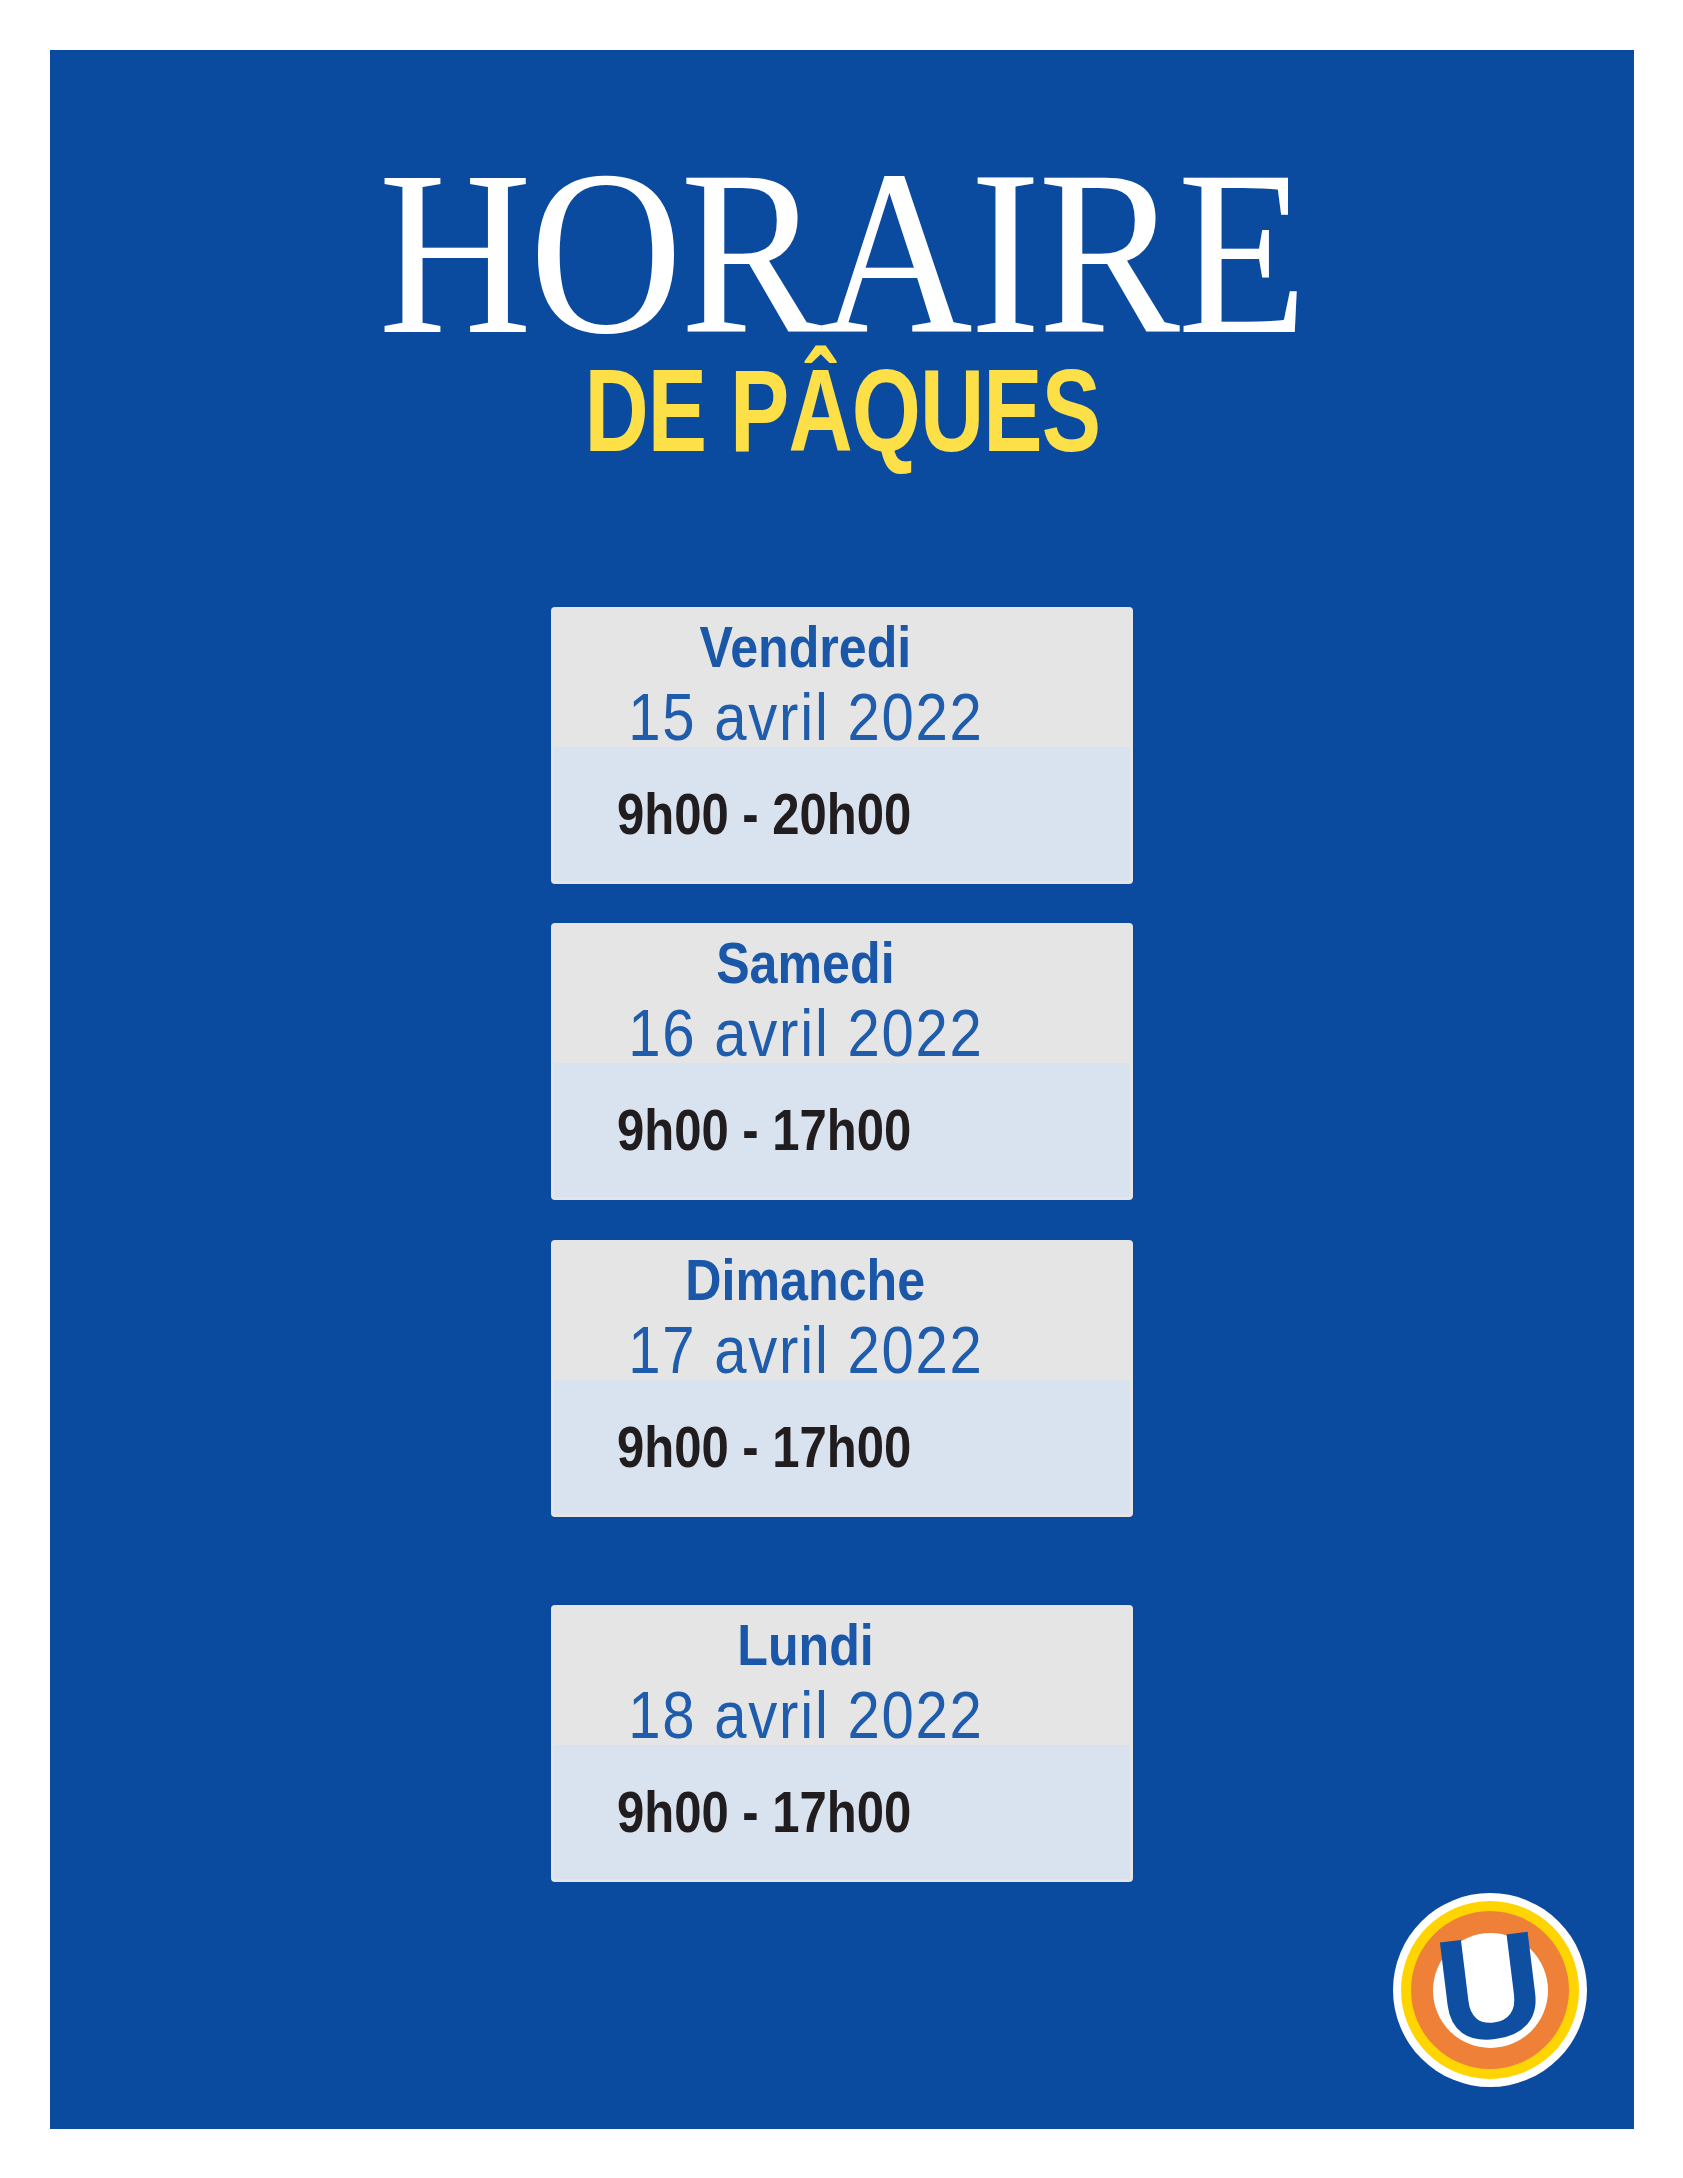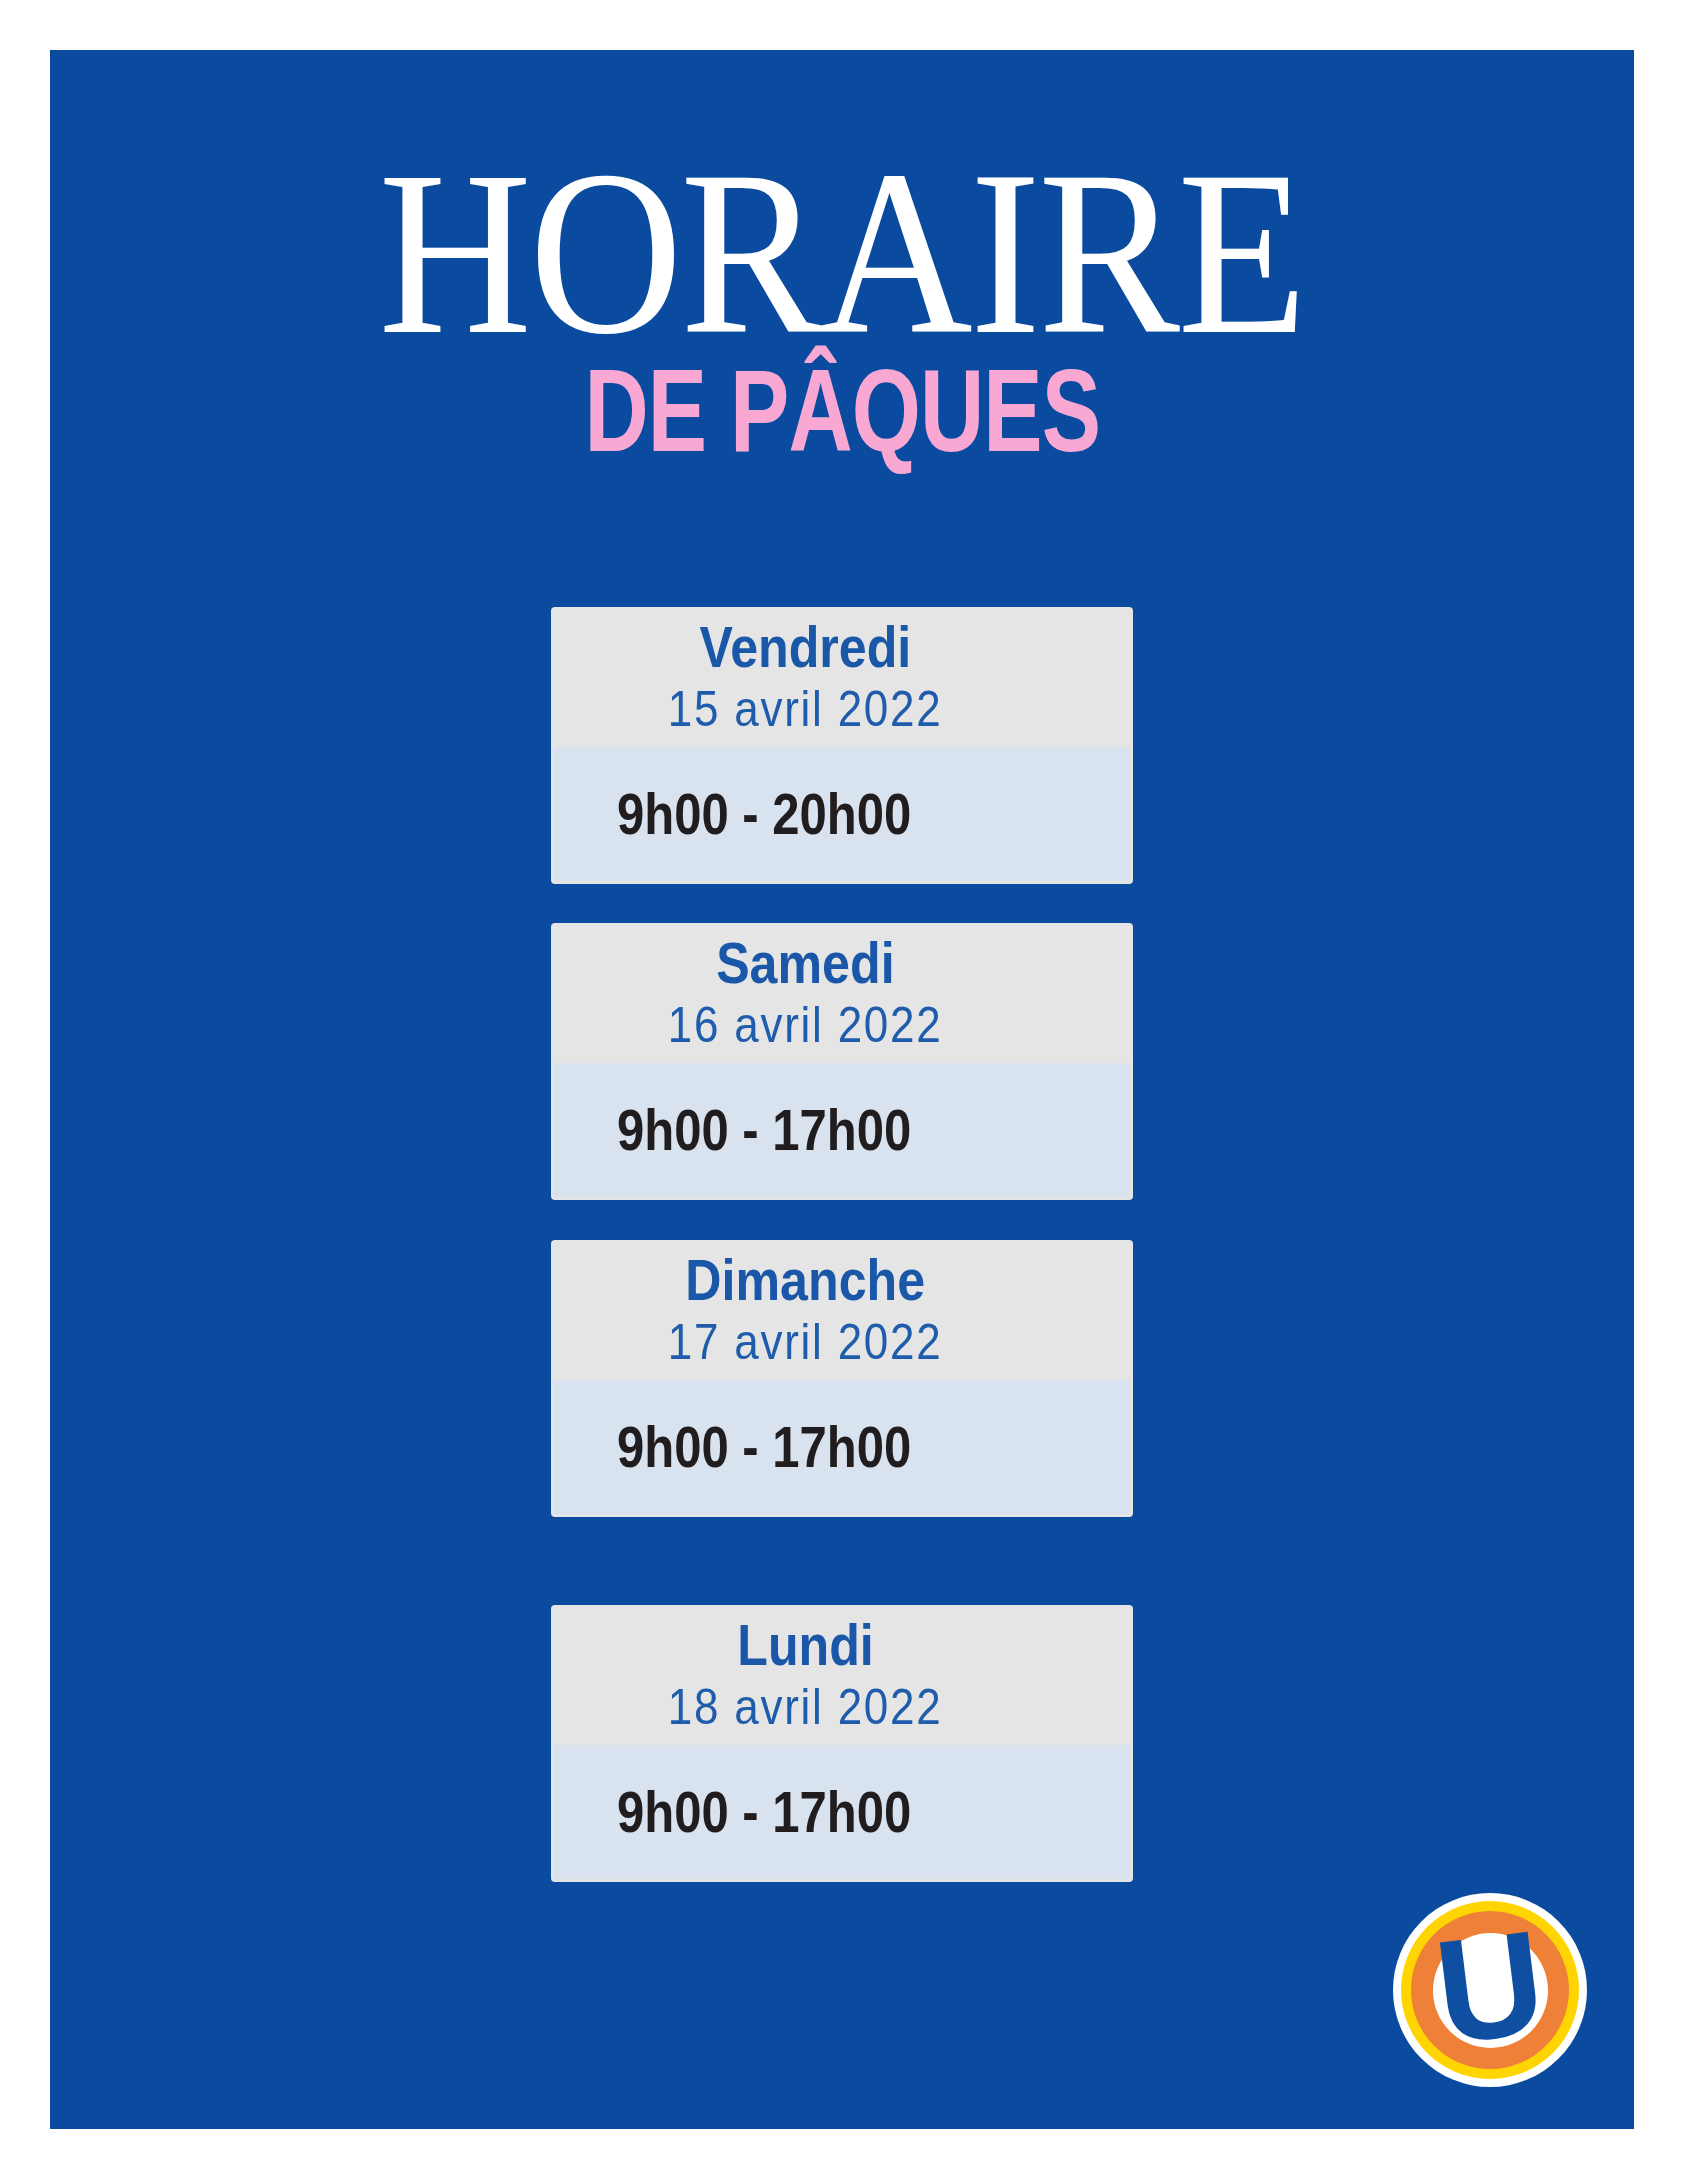--- a/index.html
+++ b/index.html
@@ -14,21 +14,21 @@
   
   .title1 {
     position:absolute; top:85px; left:0; width:100%;
     text-align:center; color:#ffffff;
     font-family:"Liberation Serif", serif; font-weight:normal;
     font-size:236px; line-height:1; white-space:nowrap;
   }
   .title1 .sx { display:inline-block; transform:scaleX(0.90); transform-origin:center; letter-spacing:-0.012em; }
   .title2 {
     position:absolute; top:302px; left:0; width:100%;
-    text-align:center; color:#f9a8d4;
+    text-align:center; color:#fde047;
     font-weight:bold; font-size:117px; line-height:1; white-space:nowrap;
   }
   .title2 .sx { display:inline-block; transform:scaleX(0.76); transform-origin:center; letter-spacing:-0.01em; }
   
   .card {
     position:absolute; left:501px; width:582px; height:277px;
     background:#e5e5e5; border-radius:4px;
     padding:0; box-sizing:border-box;
   }
   .card1 { top:557px; }
@@ -38,21 +38,21 @@
   .card-head {
     height:141px; padding-right:73px; text-align:center;
     box-sizing:border-box;
   }
   .day {
     margin-top:12px; font-size:57px; font-weight:bold; color:#1a57a8;
     line-height:1; white-space:nowrap;
   }
   .day .sx { display:inline-block; transform:scaleX(0.88); transform-origin:center; }
   .date {
-    margin-top:8px; font-size:50px; font-weight:normal; color:#1f5dac;
+    margin-top:8px; font-size:66px; font-weight:normal; color:#1f5dac;
     line-height:1; white-space:nowrap;
   }
   .date .sx { display:inline-block; transform:scaleX(0.88); transform-origin:center; letter-spacing:2px; }
   .band {
     position:absolute; left:3px; right:3px; bottom:3px; height:134px;
     background:#d9e2ef; border-radius:0 0 2px 2px;
     display:flex; align-items:center; padding-left:63px; box-sizing:border-box;
   }
   .hours {
     font-size:57px; font-weight:bold; color:#211d1e; line-height:1;

